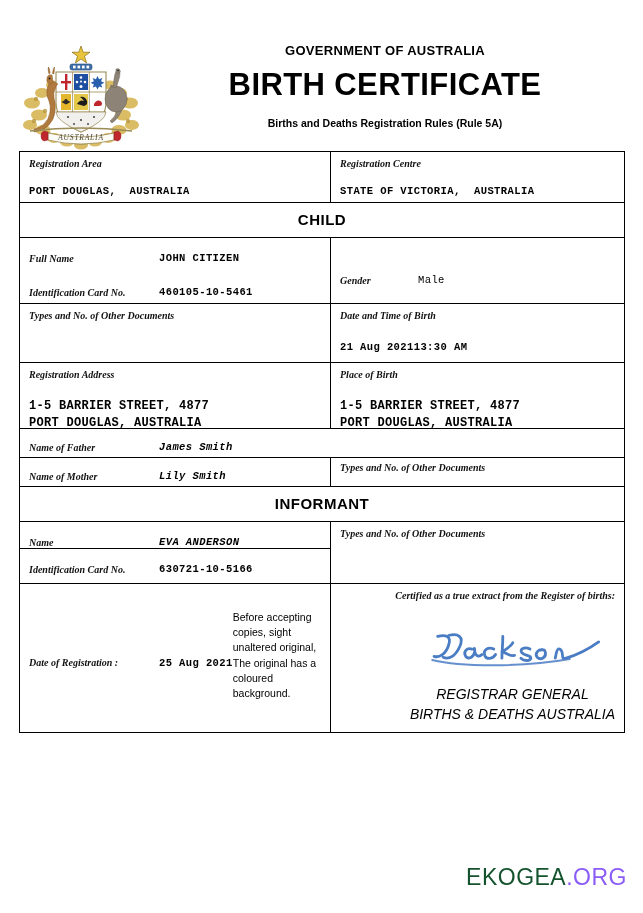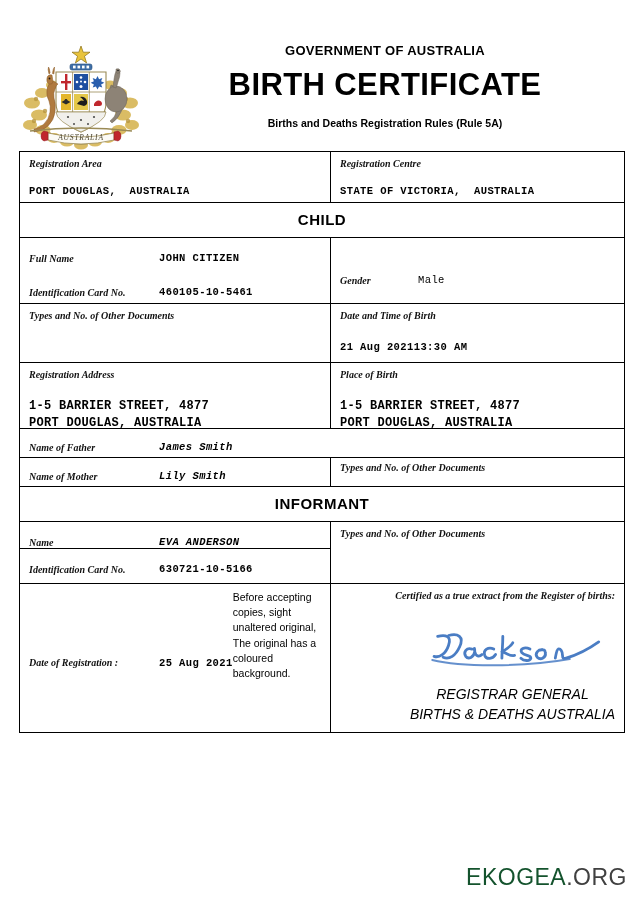--- a/index.html
+++ b/index.html
@@ -132,20 +132,21 @@
   .dt-row {
     display: flex;
     padding-right: 22px;
   }
 
   
   .notice {
     font-family: "Liberation Sans", sans-serif;
     font-size: 10.5px;
     line-height: 1.45;
+    margin-top: 20px;
   }
   .signature {
     text-align: center;
     margin-top: 26px;
     height: 44px;
   }
   .dotted {
     border-top: 1px dotted #333;
     margin: 0 6px 0 6px;
   }
@@ -161,21 +162,21 @@
   
   .watermark {
     position: absolute;
     right: 16px;
     bottom: 22px;
     font-family: "Liberation Sans", sans-serif;
     font-size: 23px;
     letter-spacing: 0.5px;
   }
   .wm-dark { color: #14532d; }
-  .wm-green { color: #404040; }
+  .wm-green { color: #8b5cf6; }
 </style>
 </head>
 <body>
 
 <div class="header">
 
   <div class="crest">
     <svg viewBox="0 0 138 116" width="138" height="116" xmlns="http://www.w3.org/2000/svg">
 
       <g fill="#d9b95c" opacity="0.95">

